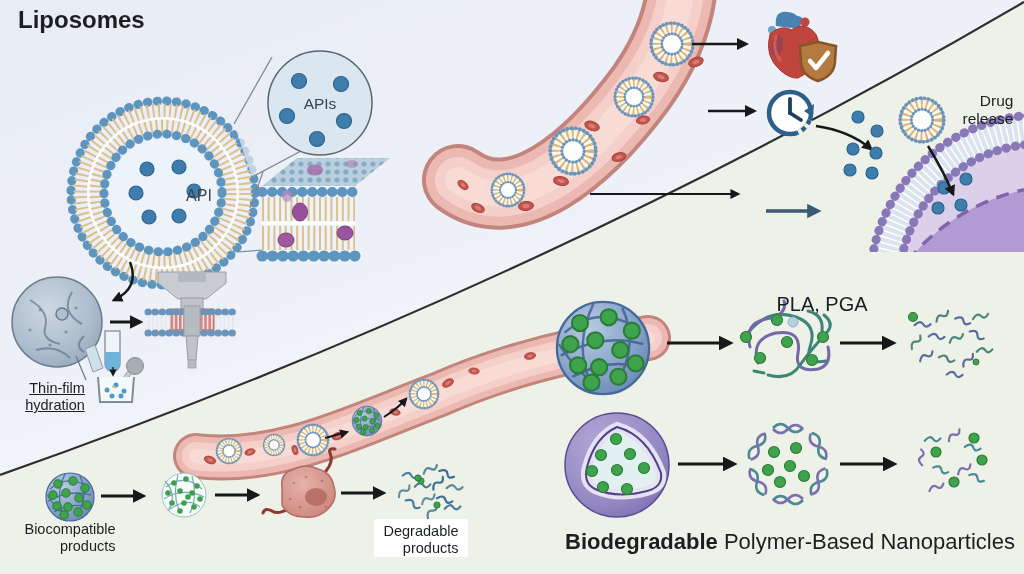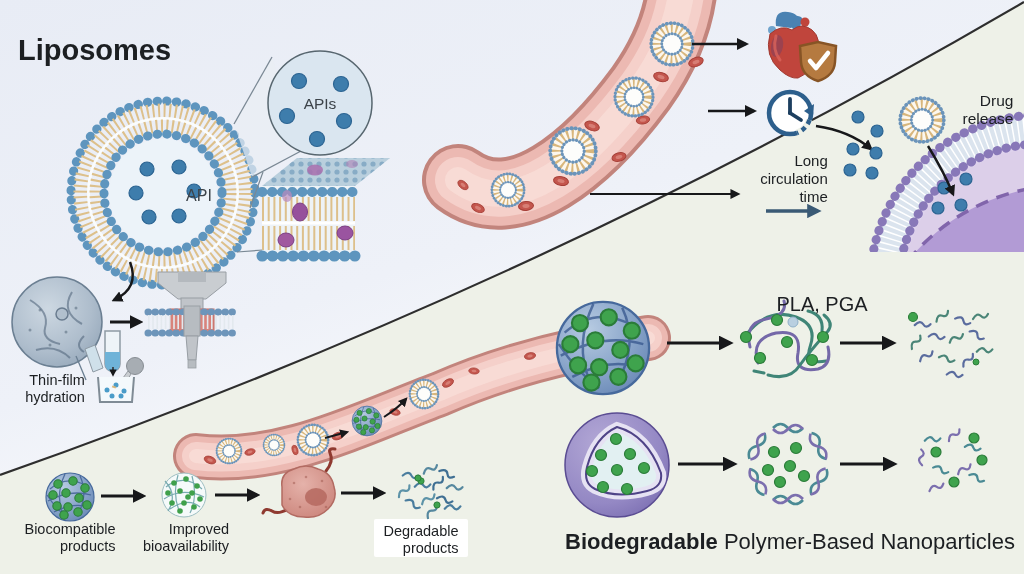--- a/index.html
+++ b/index.html
@@ -2,21 +2,21 @@
 <html><head>
 <meta charset="utf-8">
 <style>
   html,body{margin:0;padding:0;}
   .stage{position:relative;width:1024px;height:574px;overflow:hidden;
          background:#eef1e8;font-family:"Liberation Sans",sans-serif;}
   .art{position:absolute;left:0;top:0;}
   .lbl{position:absolute;transform:translateX(-50%);text-align:right;
        color:#1c1f22;white-space:nowrap;line-height:1.15;}
   .lbl .ln{display:block;}
-  .t-main{font-size:29px;font-weight:bold;transform:none;text-align:left;margin-top:28px;}
+  .t-main{font-size:24px;font-weight:bold;transform:none;text-align:left;}
   .t-sub{font-size:15.5px;color:#3c4349;}
   .t-step{font-size:14.5px;line-height:17px;}
   .t-circ{font-size:15px;line-height:18px;}
   .t-big{font-size:22px;}
   .t-big b{font-weight:bold;}
 </style>
 </head>
 <body>
 
 <div class="stage">
@@ -450,45 +450,36 @@
   </g>
 </g>
 </svg>
 
 <div class="lbl t-main" style="left:18px;top:6px;">Liposomes</div>
 
 <div class="lbl t-sub" style="left:163px;top:187px;font-size:16px;margin-left:36px;">API</div>
 
 <div class="lbl t-sub" style="left:320px;top:95px;">APIs</div>
 
-<div class="lbl t-step" style="left:55px;top:372px;">
+<div class="lbl t-step" style="left:55px;top:380px;text-decoration:underline;">
   <span class="ln">Thin-film</span>
   <span class="ln">hydration</span>
 </div>
 
-<div class="lbl t-circ" style="left:794px;top:152px;">
-  <span class="ln">Long</span>
-  <span class="ln">circulation</span>
-  <span class="ln">time</span>
-</div>
 
 <div class="lbl t-circ" style="left:988px;top:92px;font-size:15.5px;">
   <span class="ln">Drug</span>
   <span class="ln">release</span>
 </div>
 
 <div class="lbl t-step" style="left:70px;top:521px;">
   <span class="ln">Biocompatible</span>
   <span class="ln">products</span>
 </div>
 
-<div class="lbl t-step" style="left:186px;top:521px;">
-  <span class="ln">Improved</span>
-  <span class="ln">bioavailability</span>
-</div>
 
 
 <div class="lbl t-step" style="left:421px;top:523px;">
   <span class="ln">Degradable</span>
   <span class="ln">products</span>
 </div>
 
 <div class="lbl" style="left:822px;top:293px;font-size:20px;">PLA, PGA</div>
 
 <div class="lbl t-big" style="left:790px;top:529px;">

